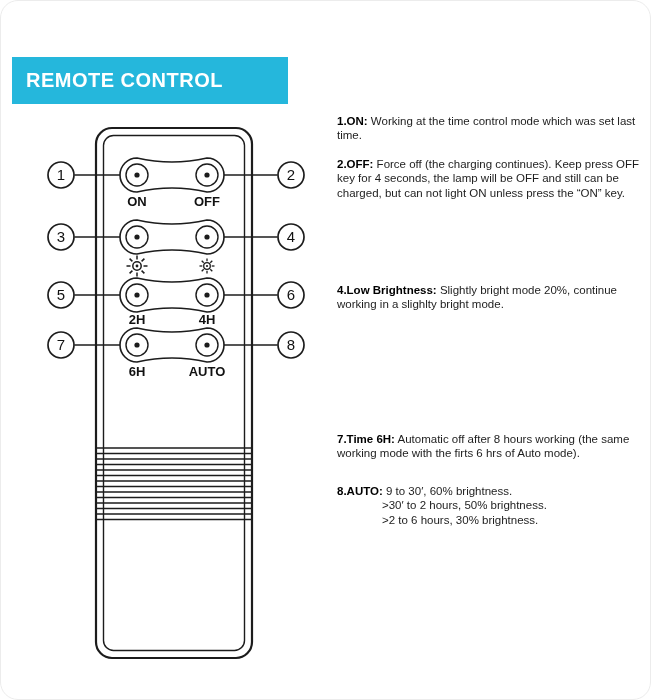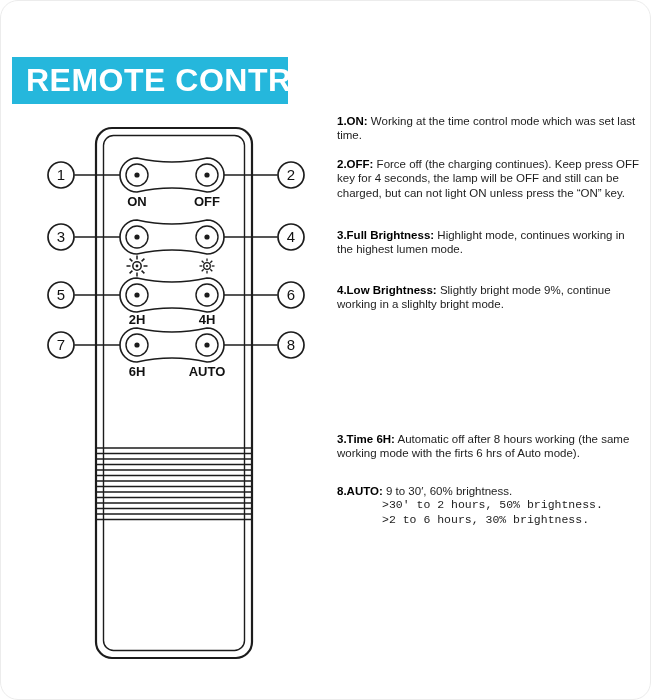--- a/index.html
+++ b/index.html
@@ -7,33 +7,33 @@
     position:relative;width:651px;height:700px;background:#fff;overflow:hidden;
     font-family:"Liberation Sans",sans-serif;color:#111;
   }
   .frame{position:absolute;inset:0;border:1px solid #ececec;border-radius:18px;pointer-events:none;}
   
   .banner{
     position:absolute;left:12px;top:57px;width:276px;height:47px;
     background:#25b7dc;display:flex;align-items:center;
   }
   .banner-title{
-    color:#fff;font-size:32px;font-weight:bold;letter-spacing:.5px;padding-left:14px;
+    color:#fff;font-size:20px;font-weight:bold;letter-spacing:.5px;padding-left:14px;
     white-space:nowrap;
   }
   
   .illustration{position:absolute;left:0;top:110px;width:340px;height:570px;}
   .stroke{fill:none;stroke:#1c1c1c;}
   .btn-label{font-size:13px;font-weight:600;fill:#111;font-family:"Liberation Sans",sans-serif;}
   .callout-num{font-size:15px;fill:#111;font-family:"Liberation Sans",sans-serif;}
   
   .instructions{position:absolute;left:337px;top:110px;width:308px;height:480px;}
   .para{position:absolute;left:0;width:306px;font-size:11.5px;line-height:14.4px;color:#1d1d1d;}
   .para b{color:#000;}
-  .subline{padding-left:45px;font-family:Liberation Mono, monospace;}
+  .subline{padding-left:45px;}
 </style>
 </head>
 <body>
 
 <div id="stage">
   <div class="frame"></div>
 
   <div class="banner">
     <div class="banner-title">REMOTE CONTROL</div>
   </div>
@@ -149,22 +149,21 @@
     <g>
       <circle class="stroke" cx="291" cy="235" r="13" stroke-width="1.7"></circle>
       <text class="callout-num" x="291" y="240" text-anchor="middle">8</text>
       <line class="stroke" x1="224" y1="235" x2="277.5" y2="235" stroke-width="1.5"></line>
     </g>
   </svg>
 
   <div class="instructions">
     <div class="para" style="top:4px"><b>1.ON:</b><span> Working at the  time control mode which was set last time.</span></div>
     <div class="para" style="top:47px"><b>2.OFF:</b><span> Force off (the charging continues). Keep press OFF key for 4 seconds, the lamp will be OFF and still can be charged, but can not light ON unless press the “ON” key.</span></div>
-    <div class="para" style="top:118px"><b>3.Full Brightness:</b><span> Highlight mode, continues working in the highest lumen mode.</span></div>
-    <div class="para" style="top:173px"><b>4.Low Brightness:</b><span> Slightly bright mode 9%, continue working in a slighlty bright mode.</span></div>
-    <div class="para" style="top:322px"><b>3.Time 6H:</b><span> Automatic off after 8 hours working (the same working mode with the firts 6 hrs of Auto mode).</span></div>
+    <div class="para" style="top:173px"><b>4.Low Brightness:</b><span> Slightly bright mode 20%, continue working in a slighlty bright mode.</span></div>
+    <div class="para" style="top:322px"><b>7.Time 6H:</b><span> Automatic off after 8 hours working (the same working mode with the firts 6 hrs of Auto mode).</span></div>
     <div class="para" style="top:374px">
       <b>8.AUTO:</b><span> 9 to 30′, 60% brightness.</span>
       <div class="subline">&gt;30′ to 2 hours, 50% brightness.</div>
       <div class="subline">&gt;2 to 6 hours, 30% brightness.</div>
     </div>
   </div>
 </div>
 
 </body></html>

